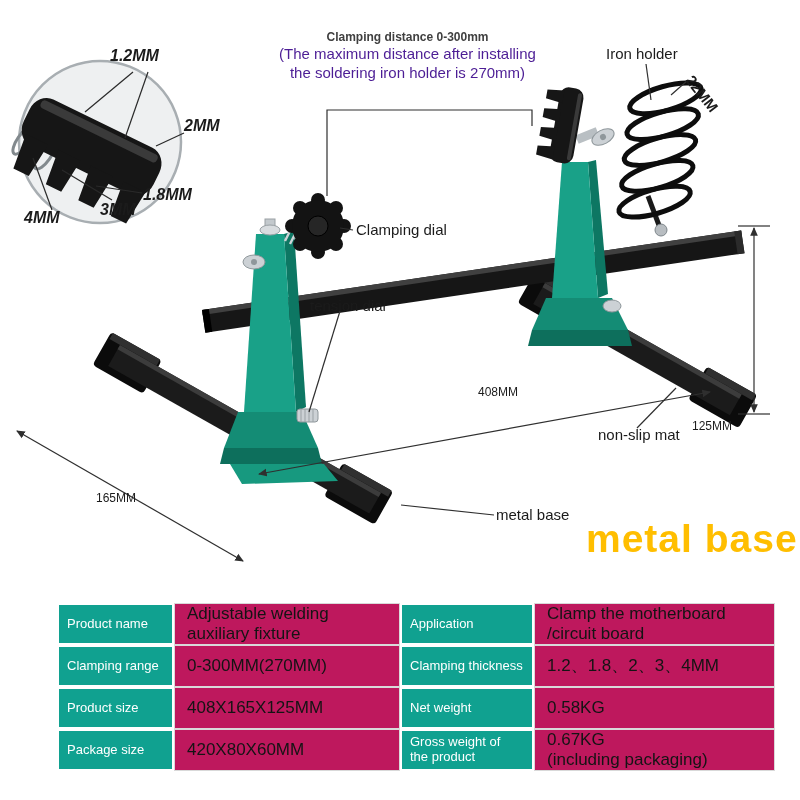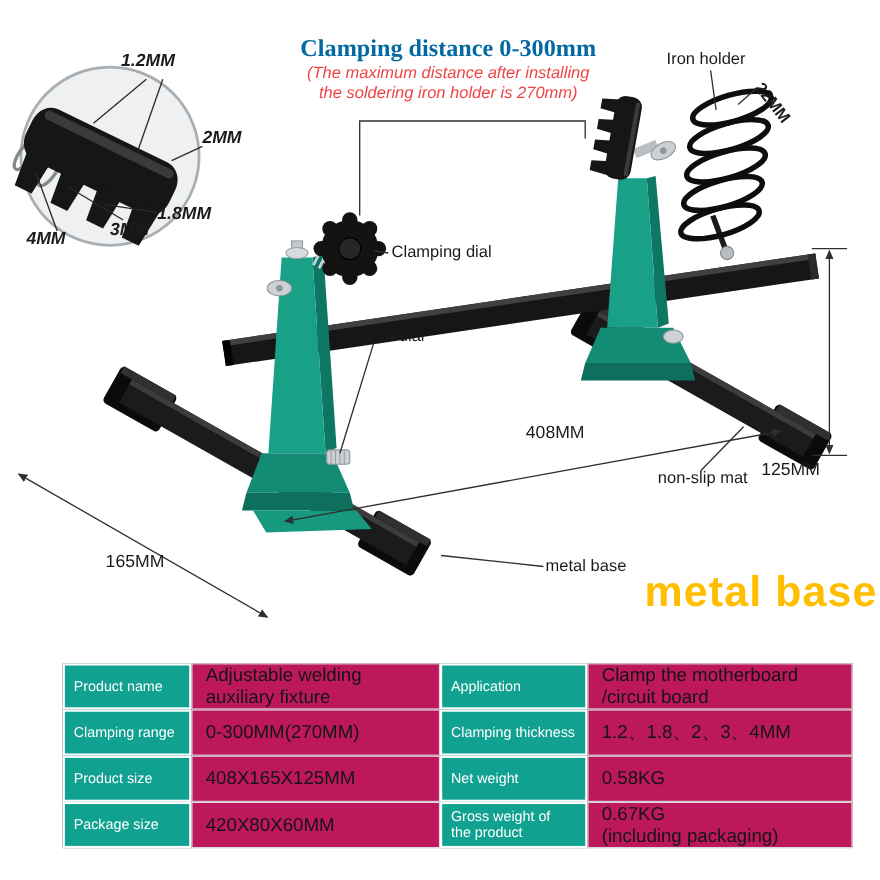--- a/index.html
+++ b/index.html
@@ -1,23 +1,23 @@
 <!DOCTYPE html>
 <html><head>
 <meta charset="utf-8">
 <style>
   html,body{margin:0;padding:0;background:#ffffff;}
   #stage{position:relative;width:800px;height:800px;background:#fff;overflow:hidden;
          font-family:"Liberation Sans",sans-serif;color:#1b1b1b;}
   .lbl{position:absolute;font-size:15px;white-space:nowrap;color:#1b1b1b;}
-  .dim{font-size:16px;}
+  .dim{font-size:12px;}
   .inset-lbl{font-size:16px;font-weight:600;font-style:italic;}
   .callout-block{position:absolute;left:265px;top:30px;width:285px;text-align:center;line-height:1.25;}
-  .callout-block .c1{font-size:22px;font-weight:bold;color:#0369a1;font-family:Liberation Serif, serif;}
-  .callout-block .c2{font-size:15px;color:#ef4444;font-style:italic;}
+  .callout-block .c1{font-size:12px;font-weight:bold;color:#404040;}
+  .callout-block .c2{font-size:15px;color:#4c1d95;}
   .rot{transform:rotate(52deg);transform-origin:left top;font-weight:600;}
   .big-yellow{position:absolute;left:586px;top:517px;font-size:39px;font-weight:bold;
               color:#ffbe00;letter-spacing:1px;}
   
   .spec{position:absolute;left:57px;top:603px;width:718px;display:grid;
         grid-template-columns:117px 226px 134px 241px;grid-auto-rows:42px;background:#be185d;}
   .spec .k{background:#10a190;color:#fff;font-size:13px;line-height:1.15;display:flex;
            align-items:center;padding:2px 8px;border:2px solid #fff;white-space:pre-line;}
   .spec .v{border:1px solid #d9d9d9;font-size:17px;color:#141414;display:flex;align-items:center;
            padding:2px 12px;white-space:pre-line;line-height:1.15;overflow:hidden;}
@@ -171,21 +171,21 @@
   </div>
 
   <div class="lbl" style="left:606px;top:45px">Iron holder</div>
   <div class="lbl rot" style="left:696px;top:72px">22MM</div>
   <div class="lbl" style="left:356px;top:221px">Clamping dial</div>
   <div class="lbl" style="left:310px;top:297px">tension dial</div>
   <div class="lbl dim" style="left:478px;top:385px">408MM</div>
   <div class="lbl dim" style="left:692px;top:419px">125MM</div>
   <div class="lbl" style="left:598px;top:426px">non-slip mat</div>
   <div class="lbl" style="left:496px;top:506px">metal base</div>
-  <div class="lbl dim" style="left:96px;top:502px">165MM</div>
+  <div class="lbl dim" style="left:96px;top:491px">165MM</div>
   <div class="big-yellow">metal base</div>
 
   <div class="spec">
     <div class="k">Product name</div>
     <div class="v">Adjustable welding
 auxiliary fixture</div>
     <div class="k">Application</div>
     <div class="v">Clamp the motherboard
 /circuit board</div>
 

